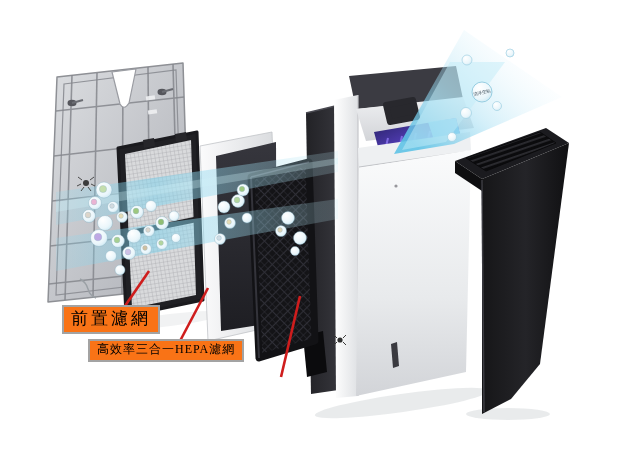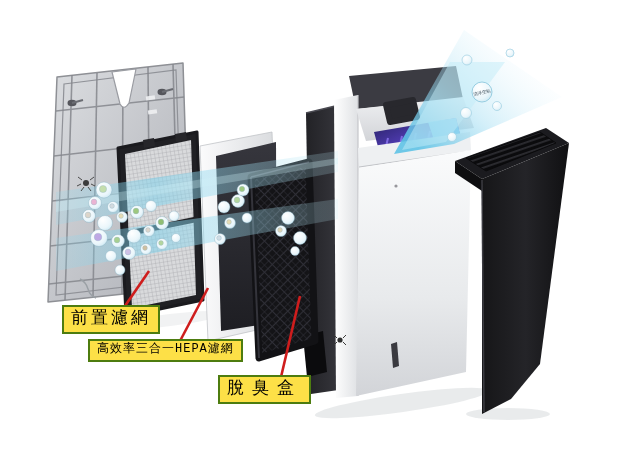--- a/index.html
+++ b/index.html
@@ -1,20 +1,20 @@
 <!DOCTYPE html>
 <html><head>
 <meta charset="utf-8">
 <style>
   html,body{margin:0;padding:0;background:#fff;}
   .stage{position:relative;width:620px;height:465px;background:#fff;overflow:hidden;
          font-family:"Liberation Sans","DejaVu Sans",sans-serif;}
   .stage svg{position:absolute;left:0;top:0;}
-  .callout{position:absolute;background:#fde047;border:2px solid #4d7c0f;color:#000;
-           font-family:Liberation Mono, monospace;
+  .callout{position:absolute;background:#f97316;border:2px solid #a3a3a3;color:#000;
+           font-family:Liberation Serif, serif;
            padding:2px 7px 3px 7px;white-space:nowrap;line-height:1.15;}
   .callout.c1{left:62px;top:305px;font-size:17px;letter-spacing:3px;}
   .callout.c2{left:88px;top:339px;font-size:12px;letter-spacing:1px;}
   .callout.c3{left:218px;top:375px;font-size:17px;letter-spacing:8px;}
 </style>
 </head>
 <body>
 
 <div class="stage">
 <svg viewBox="0 0 620 465" width="620" height="465">
@@ -270,16 +270,13 @@
     <line x1="281" y1="377" x2="300" y2="296"></line>
   </g>
 </svg>
 
   <div class="callout c1">
     <span>前置濾網</span>
   </div>
   <div class="callout c2">
     <span>高效率三合一HEPA濾網</span>
   </div>
-  <div class="callout c3">
-    <span>脫臭盒</span>
-  </div>
 </div>
 
 </body></html>

